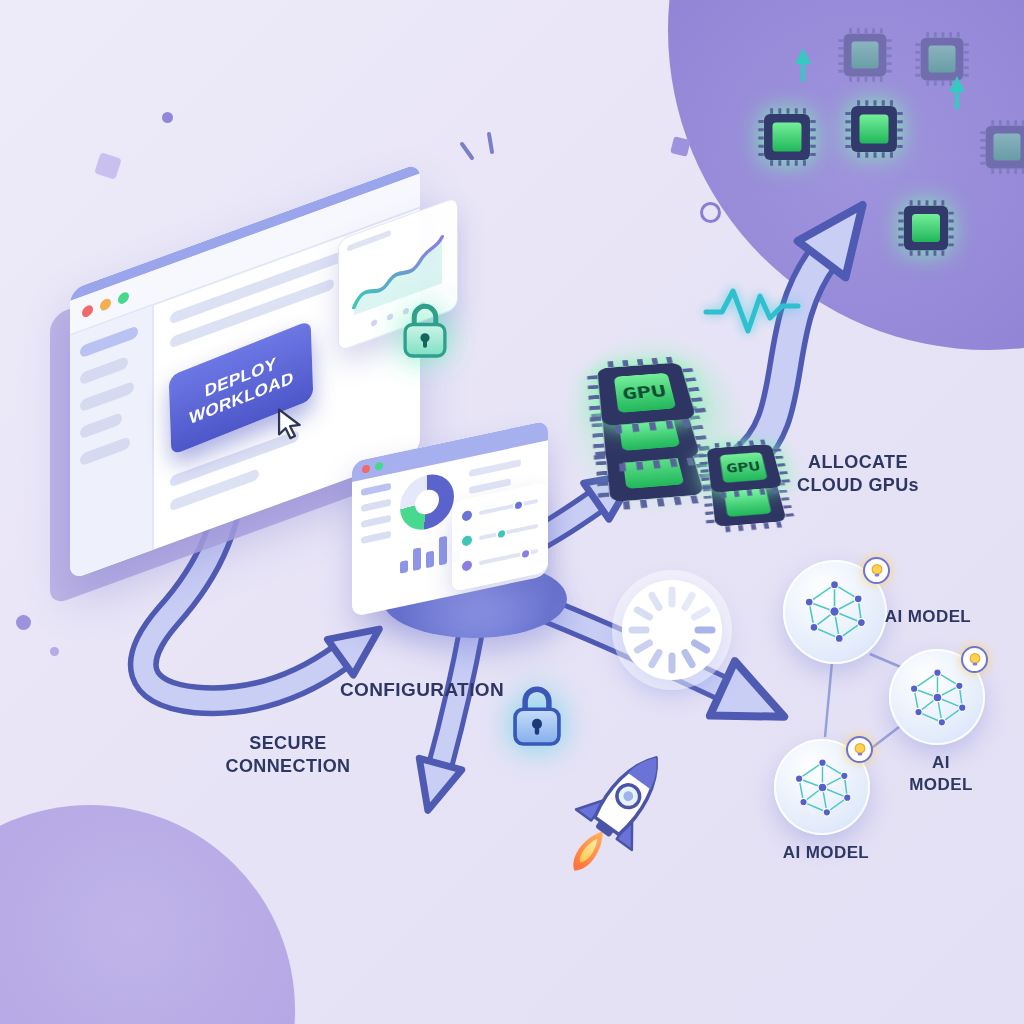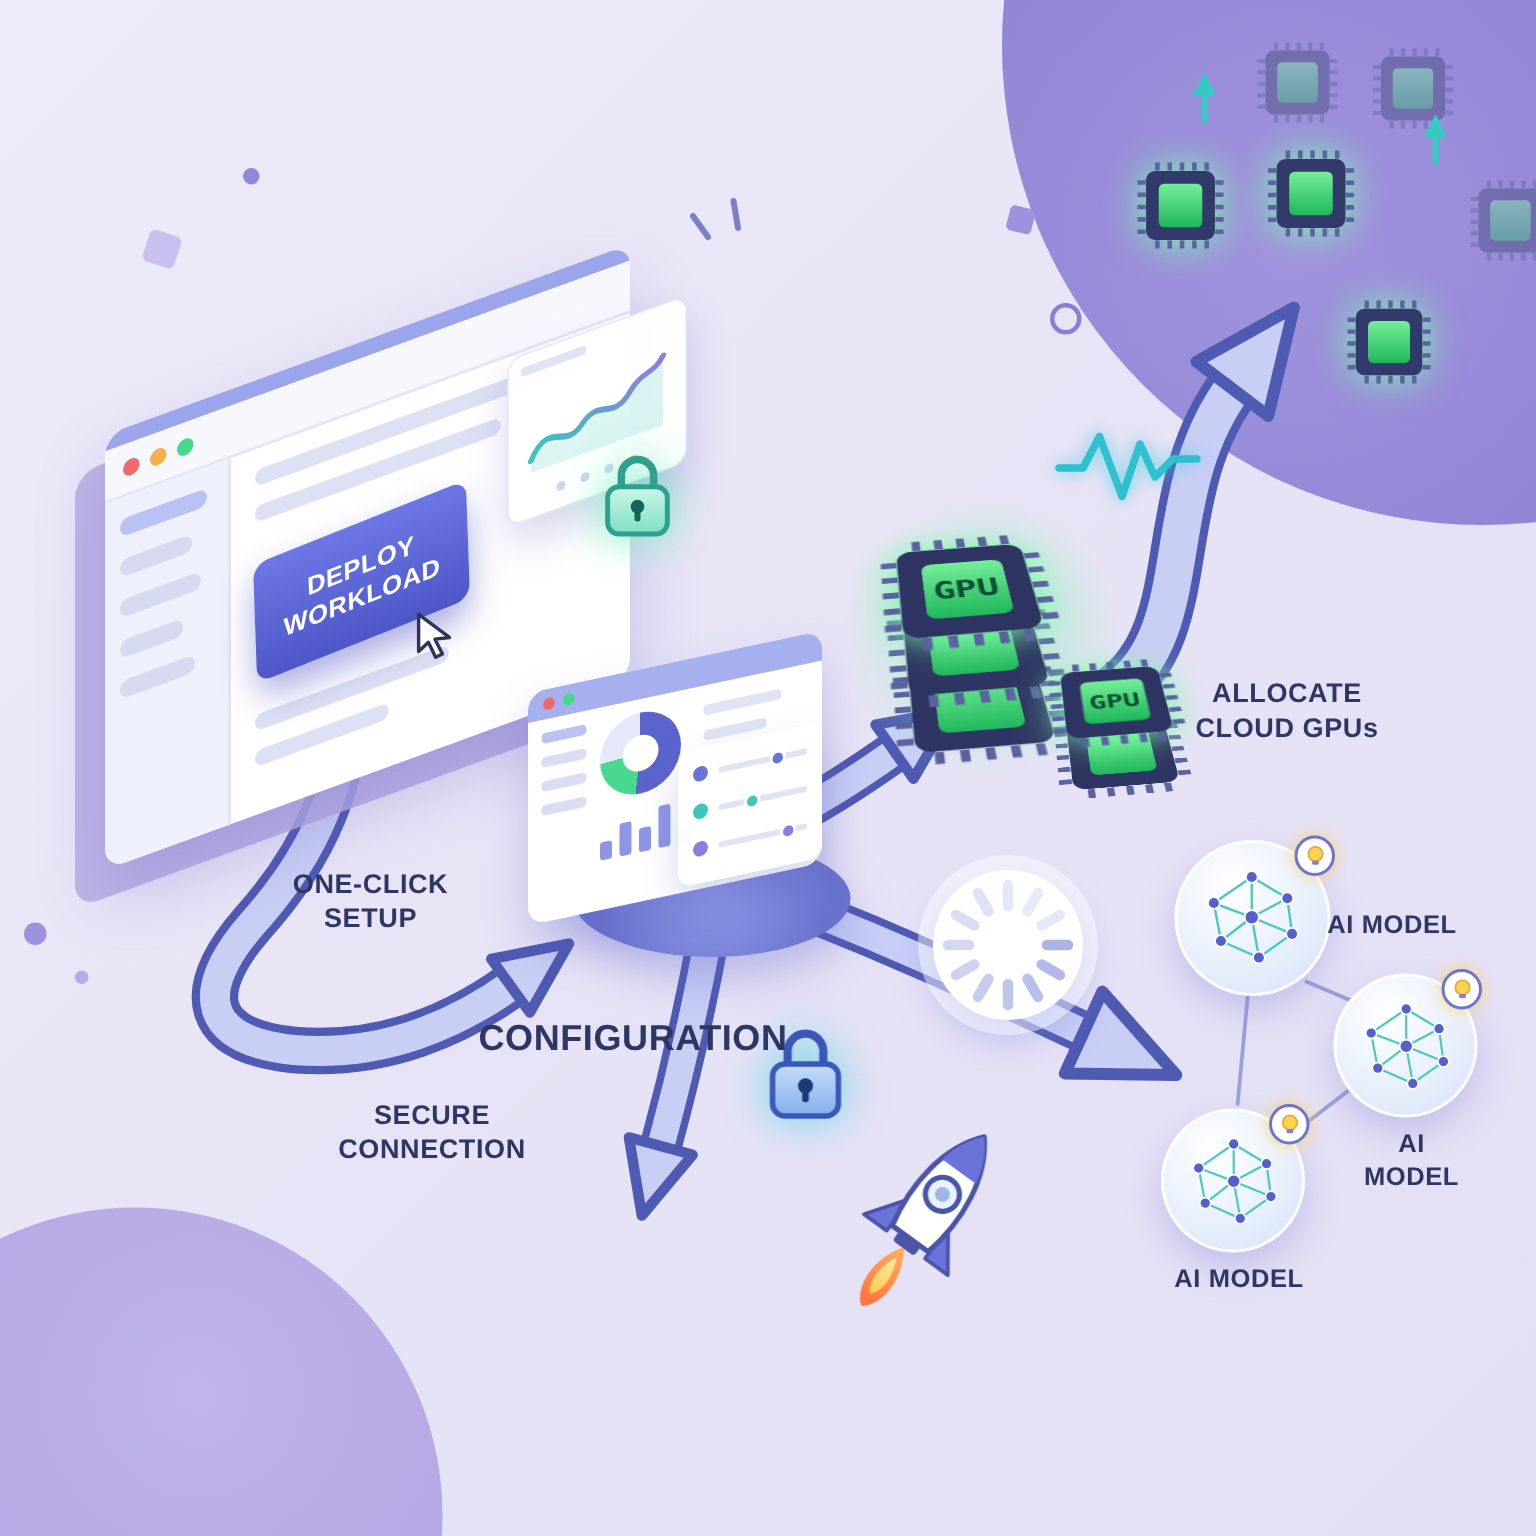--- a/index.html
+++ b/index.html
@@ -132,21 +132,21 @@
   .c2 { left:889px; top:649px; width:96px; height:96px; }
   .c3 { left:774px; top:739px; width:96px; height:96px; }
   .bulb { position:absolute; top:-3px; right:-3px; width:27px; height:27px; border-radius:50%;
     background:#fff; border:2.5px solid #6a74d8; box-sizing:border-box;
     display:flex; align-items:center; justify-content:center;
     box-shadow:0 0 10px rgba(255,210,80,.85); }
 
   
   .label { position:absolute; transform:translateX(-50%); color:#2e3764; font-weight:800;
     font-size:18px; letter-spacing:.4px; line-height:1.28; text-align:center; white-space:pre-line; z-index:9; }
-  .label.big { font-size:24px; }
+  .label.big { font-size:19px; }
   .label.sm { font-size:17px; }
 </style>
 </head>
 <body>
 
 <div class="canvas">
 
   <svg width="0" height="0" style="position:absolute">
     <defs>
       <linearGradient id="gg" x1="0" y1="0" x2="0" y2="1">
@@ -554,22 +554,20 @@
         <circle cx="50" cy="50" r="6"></circle>
     </svg>
     <div class="bulb">
       <svg width="16" height="16" viewBox="0 0 20 20">
           <circle cx="10" cy="8" r="6" fill="#ffd34d" stroke="#e8a93c" stroke-width="1.5"></circle>
           <rect x="7.2" y="13.4" width="5.6" height="3.4" rx="1.2" fill="#7a82d8"></rect>
         </svg>
     </div>
   </div>
 
-  <div class="label" style="left:247px; top:578px;">ONE-CLICK
-SETUP</div>
   <div class="label big" style="left:422px; top:678px;">CONFIGURATION</div>
   <div class="label" style="left:288px; top:732px;">SECURE
 CONNECTION</div>
   <div class="label" style="left:858px; top:451px;">ALLOCATE
 CLOUD GPUs</div>
   <div class="label sm" style="left:928px; top:606px;">AI MODEL</div>
   <div class="label sm" style="left:941px; top:752px;">AI MODEL</div>
   <div class="label sm" style="left:826px; top:842px;">AI MODEL</div>
 
 </div>

